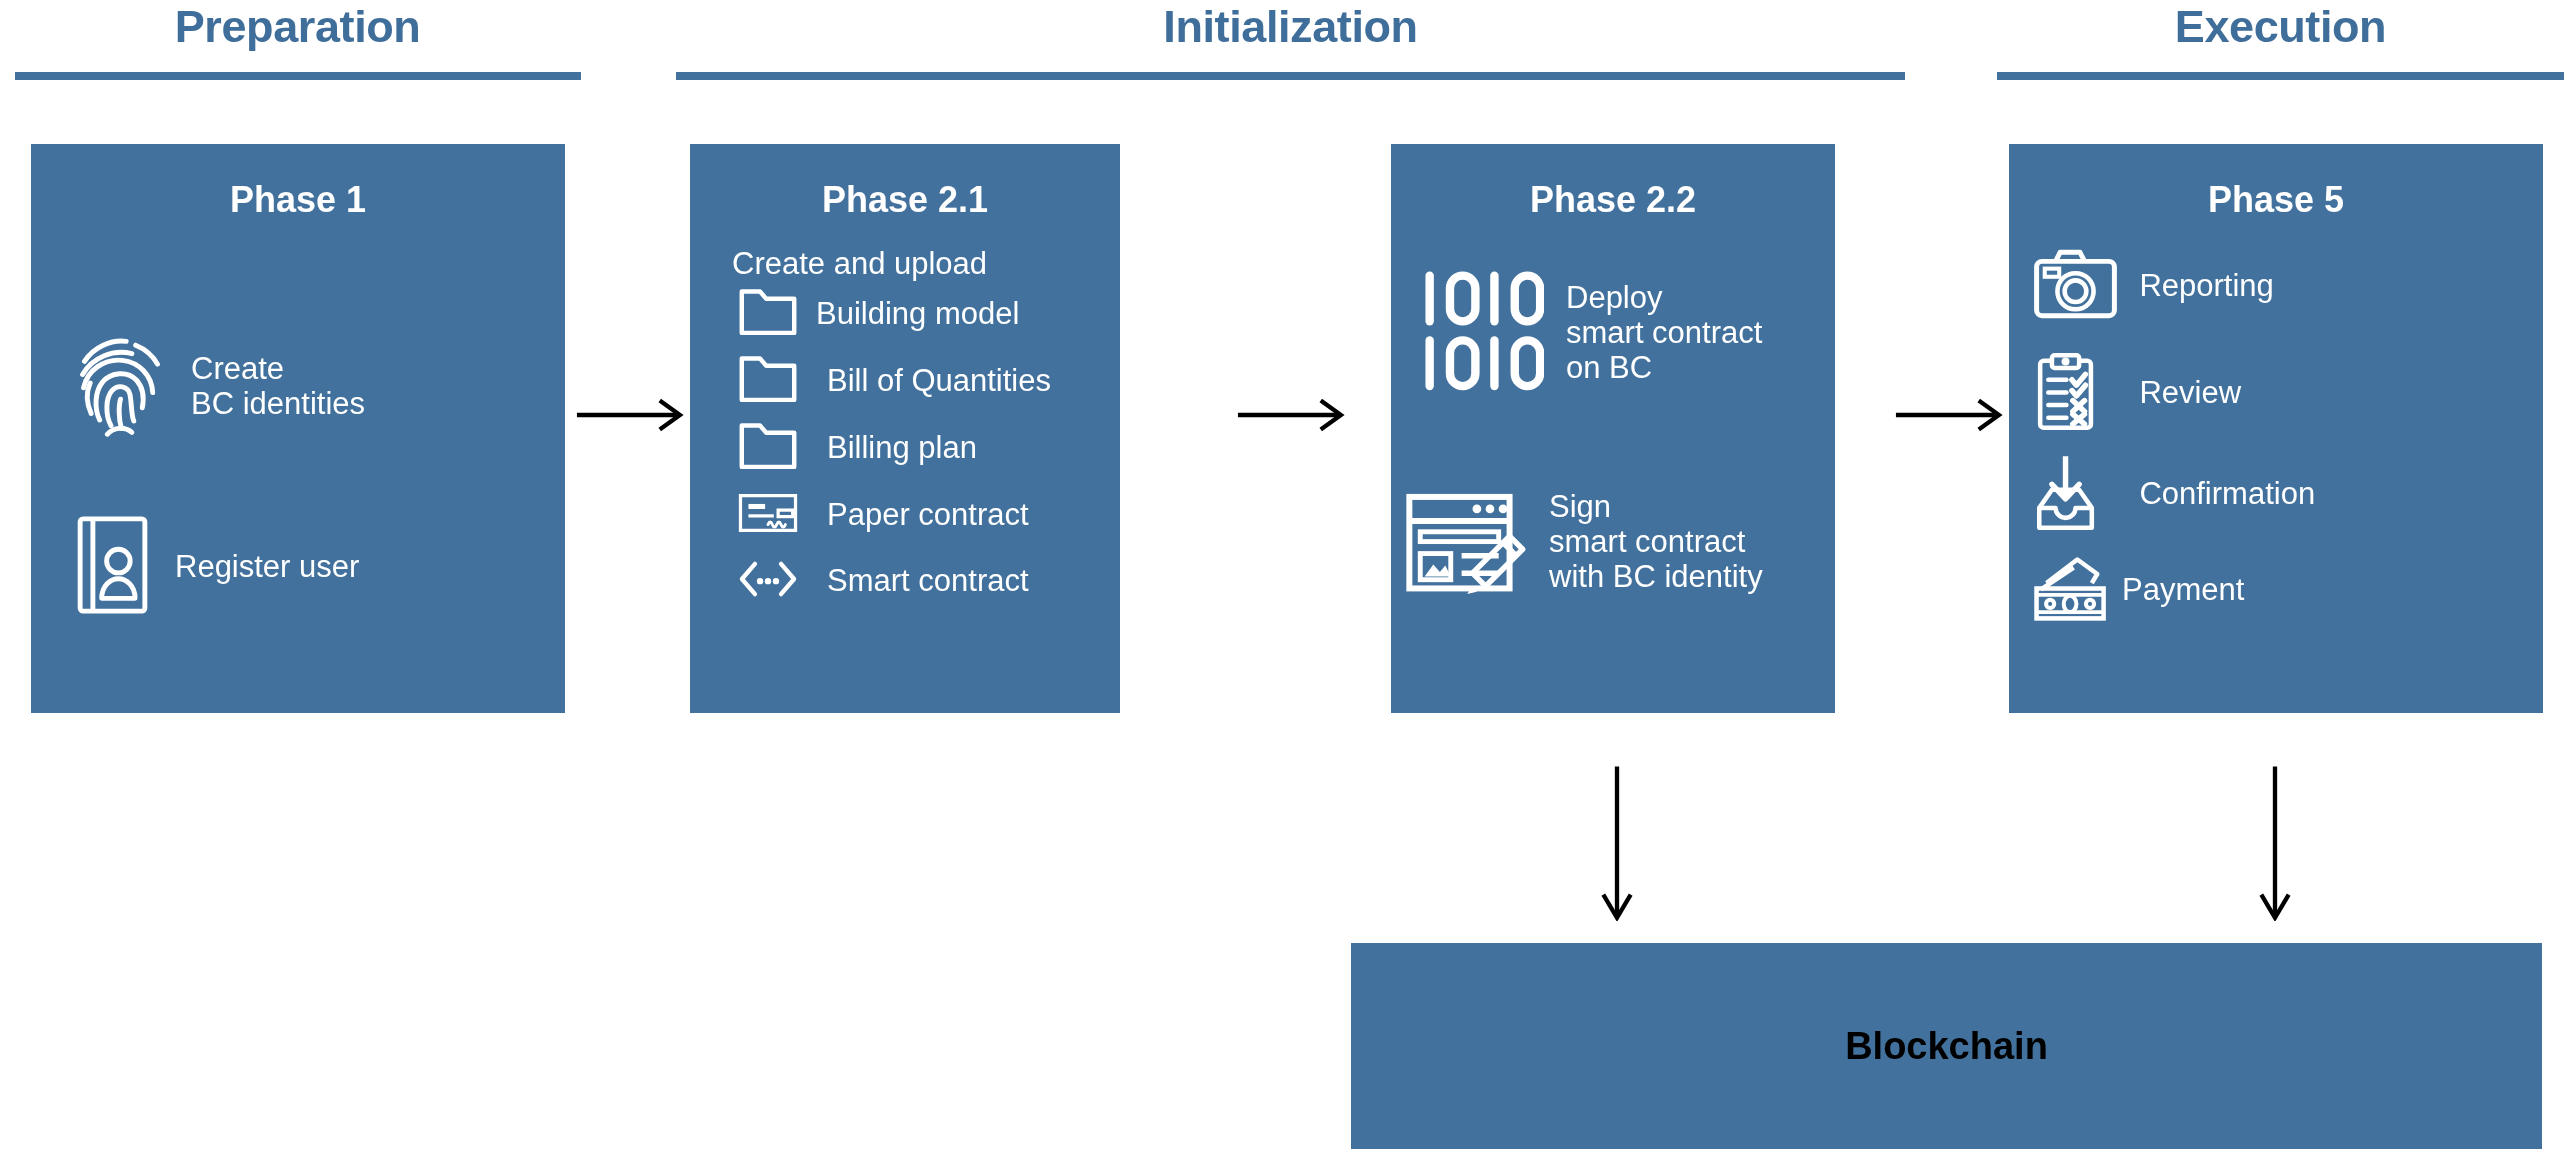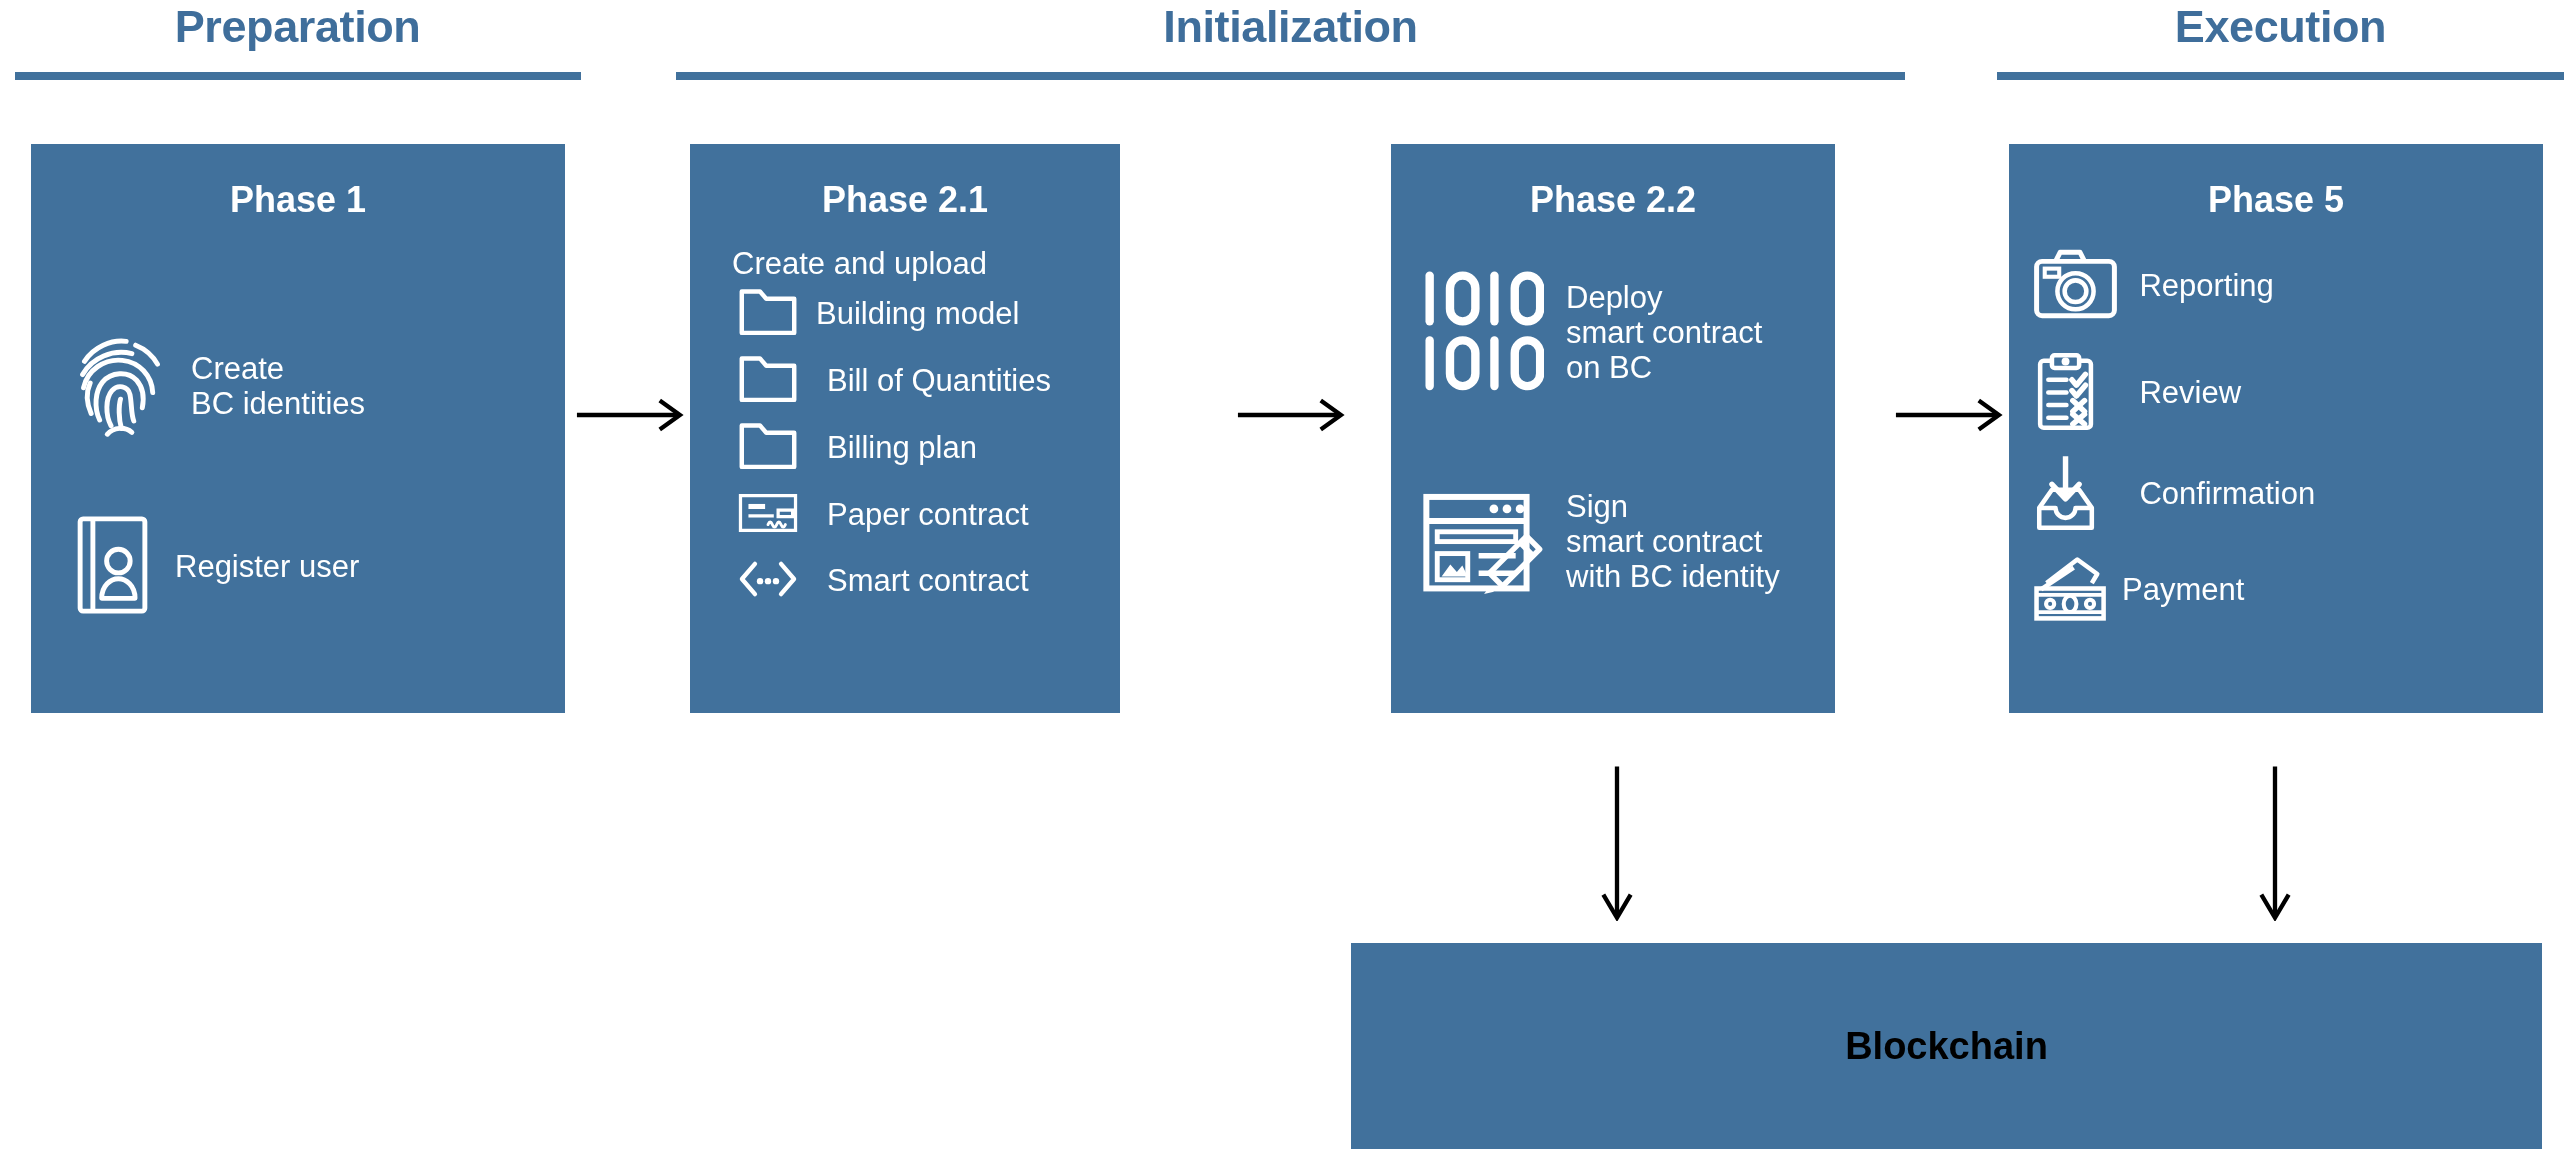--- a/index.html
+++ b/index.html
@@ -238,21 +238,21 @@
             <line x1="57" y1="57" x2="57" y2="93"></line>
             <rect x="73" y="57" width="20" height="36" rx="10" stroke-width="6.6"></rect>
           </g>
         </svg>
       </span>
       <span class="lbl" style="margin-left:22px;">Deploy
 smart contract
 on BC</span>
     </div>
 
-    <div class="row" style="left:31px; top:342px;">
+    <div class="row" style="left:14px; top:342px;">
       <span class="ico">
         <svg width="122" height="109" viewBox="0 0 112 100" fill="none" stroke="#ffffff">
           <rect x="4" y="10" width="92" height="84" stroke-width="5.5"></rect>
           <line x1="4" y1="32" x2="96" y2="32" stroke-width="5.5"></line>
           <circle cx="66" cy="21" r="4" fill="#ffffff" stroke="none"></circle>
           <circle cx="78" cy="21" r="4" fill="#ffffff" stroke="none"></circle>
           <circle cx="90" cy="21" r="4" fill="#ffffff" stroke="none"></circle>
           <rect x="14" y="42" width="72" height="9" stroke-width="4.5"></rect>
           <rect x="14" y="62" width="28" height="24" stroke-width="4.5"></rect>
           <path d="M18 83 l8 -11 l6 7 l5 -6 l5 10 z" fill="#ffffff" stroke="none"></path>

